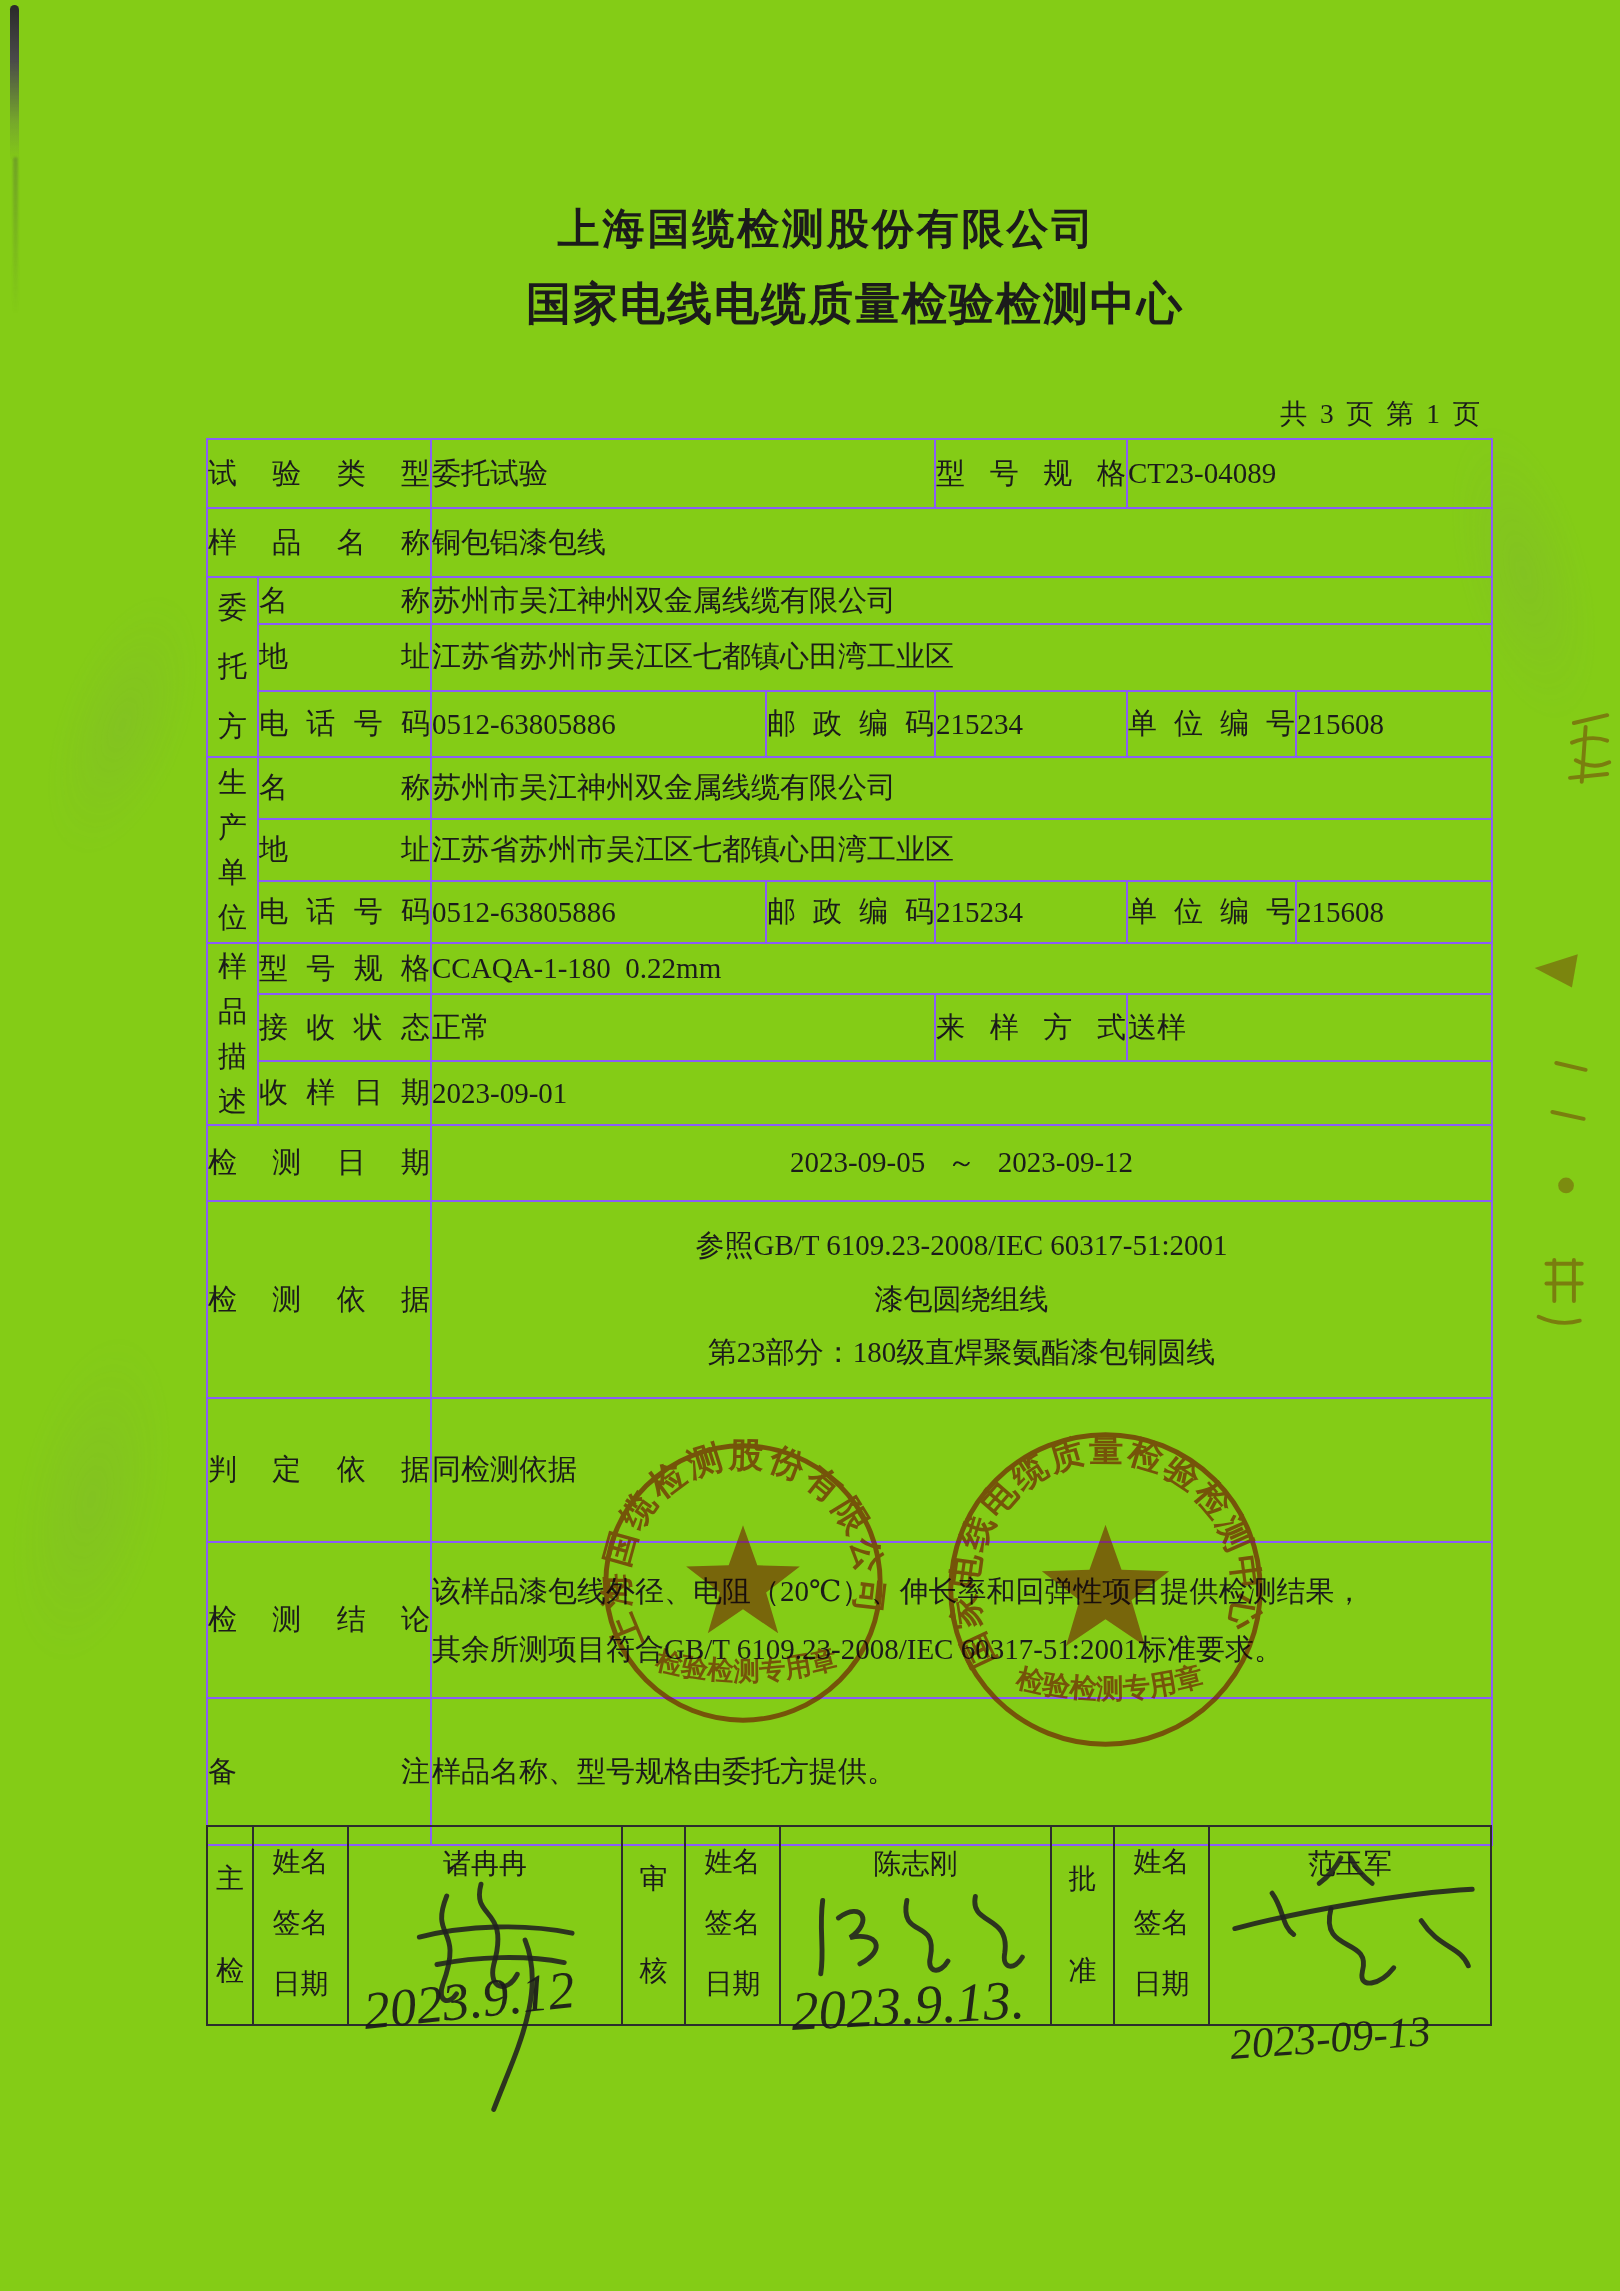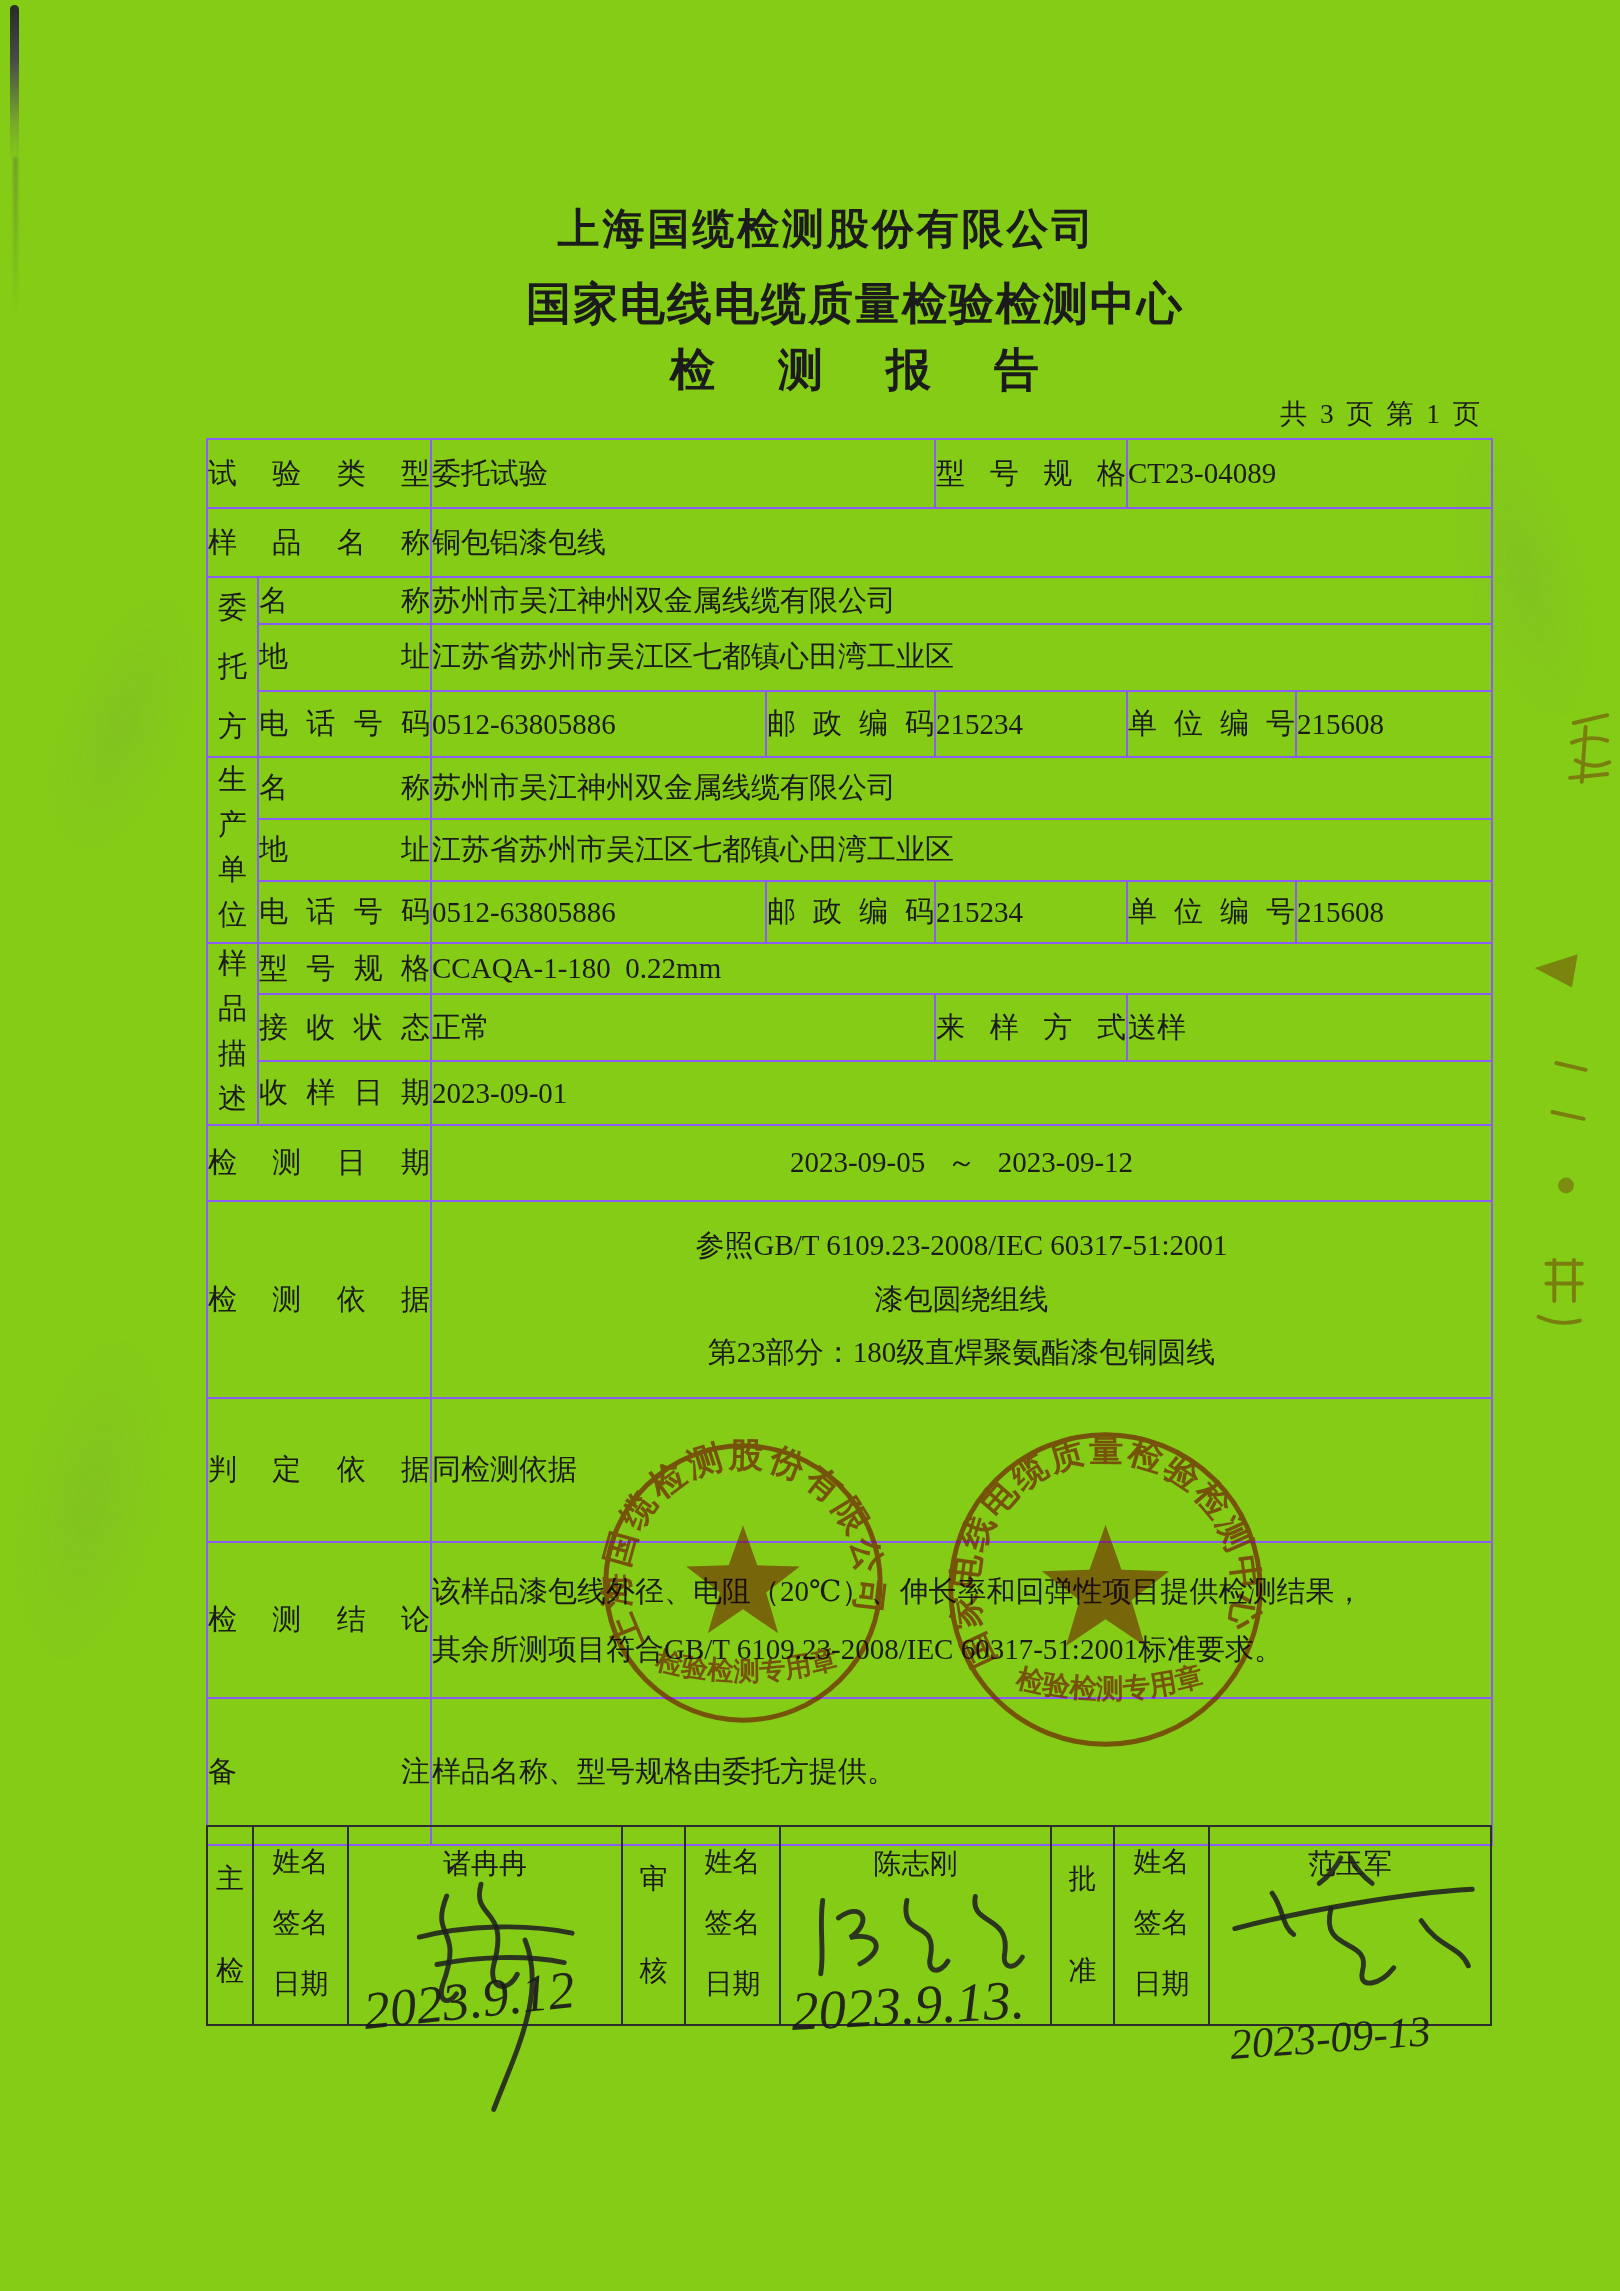--- a/index.html
+++ b/index.html
@@ -29,21 +29,21 @@
   .j{text-align:justify;text-align-last:justify;}
   .p16{padding:0 15.7px;}
   .p22{padding:0 21.6px;}
   .p26{padding:0 25.5px;}
   .pw{padding:0 55px;}
   .val{padding-left:13.7px;}
   .ctr{text-align:center;}
   .pre{white-space:pre;}
   .vl{margin:0 auto;width:1.3em;text-align:center;white-space:normal;word-break:break-all;}
   .vl3{line-height:2.05;}
-  .vl4{line-height:1.55;font-family:Liberation Mono, monospace;}
+  .vl4{line-height:1.55;}
   .vl2{line-height:3.3;padding-top:5.9px;}
   .basis-line{text-align:center;line-height:1.85;}
   .concl{padding:0 29px 0 11.8px;line-height:2.0;}
   
   .sl{display:flex;flex-direction:column;justify-content:space-between;height:160px;
       padding:15.7px 0 21.6px;align-items:center;}
   .sv{position:relative;height:197px;}
   .sname{text-align:center;padding-top:17.6px;}
   .hw{position:absolute;font-style:italic;white-space:nowrap;color:#1a1a1a;opacity:.92;}
   .hw1{left:13.7px;top:143px;font-size:53px;transform:rotate(-6deg);}
@@ -61,21 +61,20 @@
 <div class="page">
 
   <div class="streak"></div>
   <div class="streak-tail"></div>
   <div class="wm" style="left:59px;top:588px;width:127px;height:274px;transform:rotate(20deg);"></div>
   <div class="wm" style="left:17.6px;top:1333px;width:147px;height:333px;transform:rotate(12deg);"></div>
   <div class="wm" style="left:1460px;top:421px;width:127px;height:304px;transform:rotate(-15deg);"></div>
 
   <div class="t1">上海国缆检测股份有限公司</div>
   <div class="t2">国家电线电缆质量检验检测中心</div>
-  <div class="t3">检测报告</div>
   <div class="pageinfo">共 3 页 第 1 页</div>
 
   <table class="main">
     <colgroup>
       <col style="width:51px">
         <col style="width:173px">
         <col style="width:335px">
       <col style="width:169px">
         <col style="width:192px">
         <col style="width:169px">

